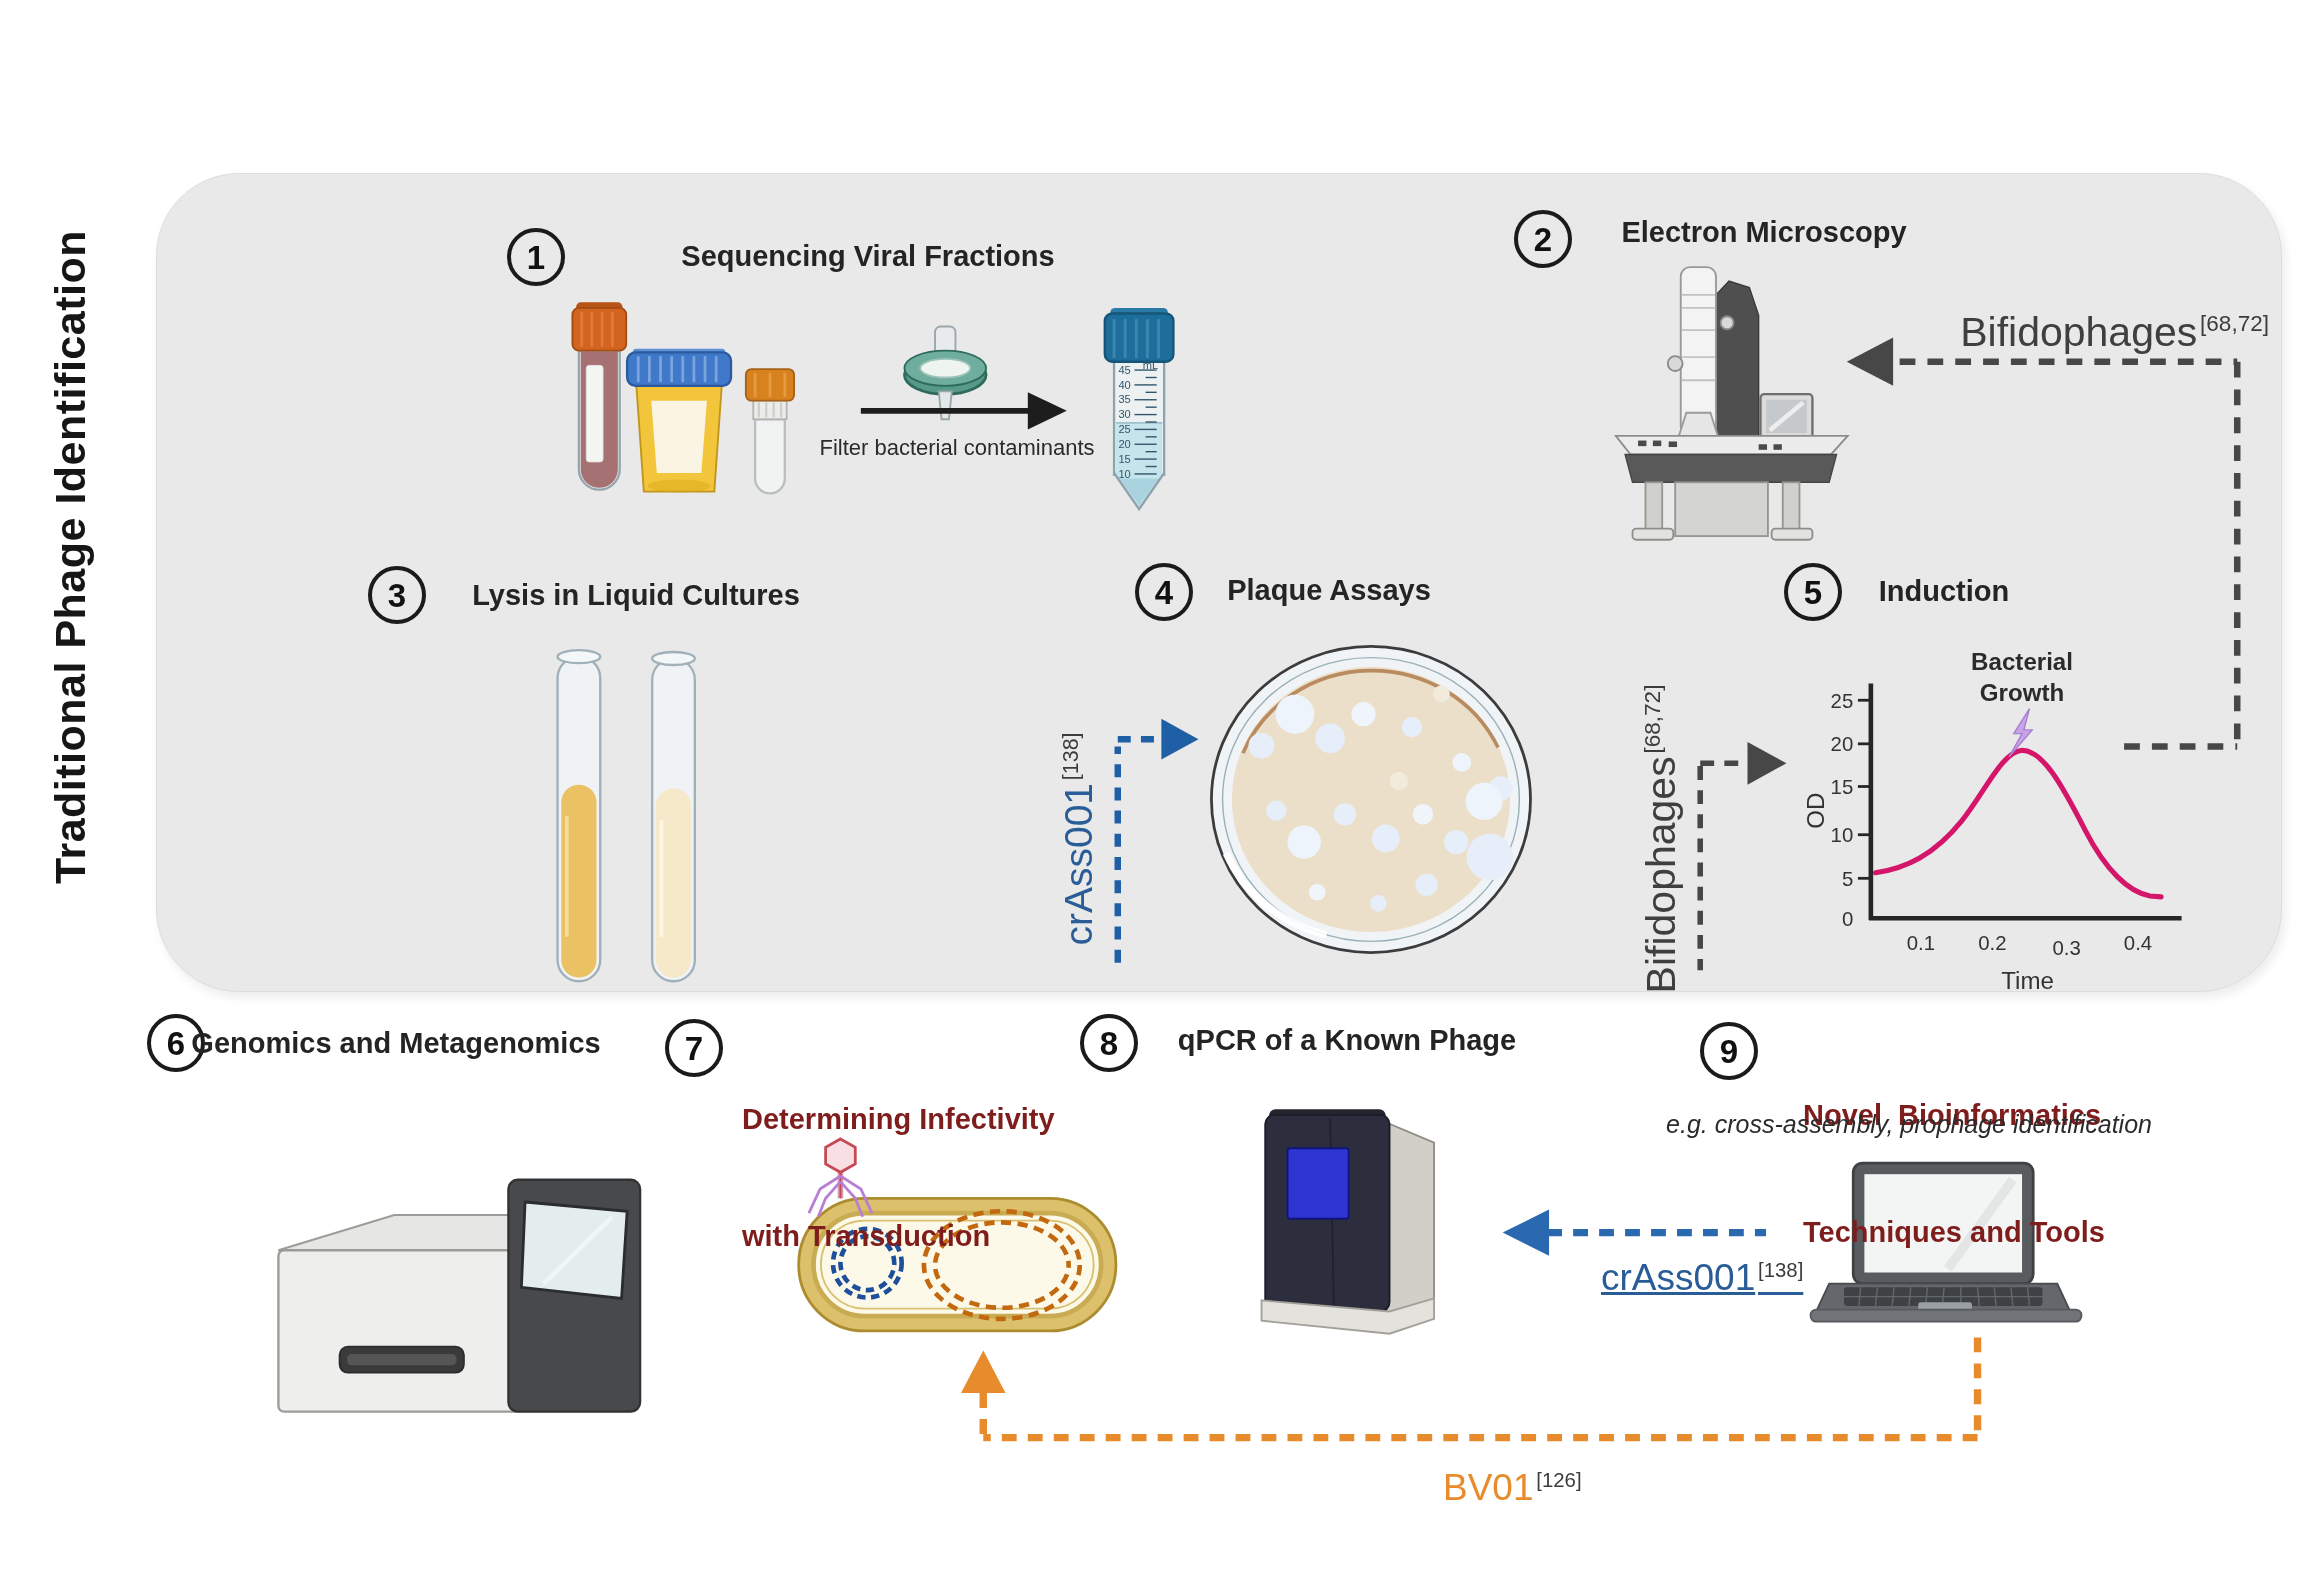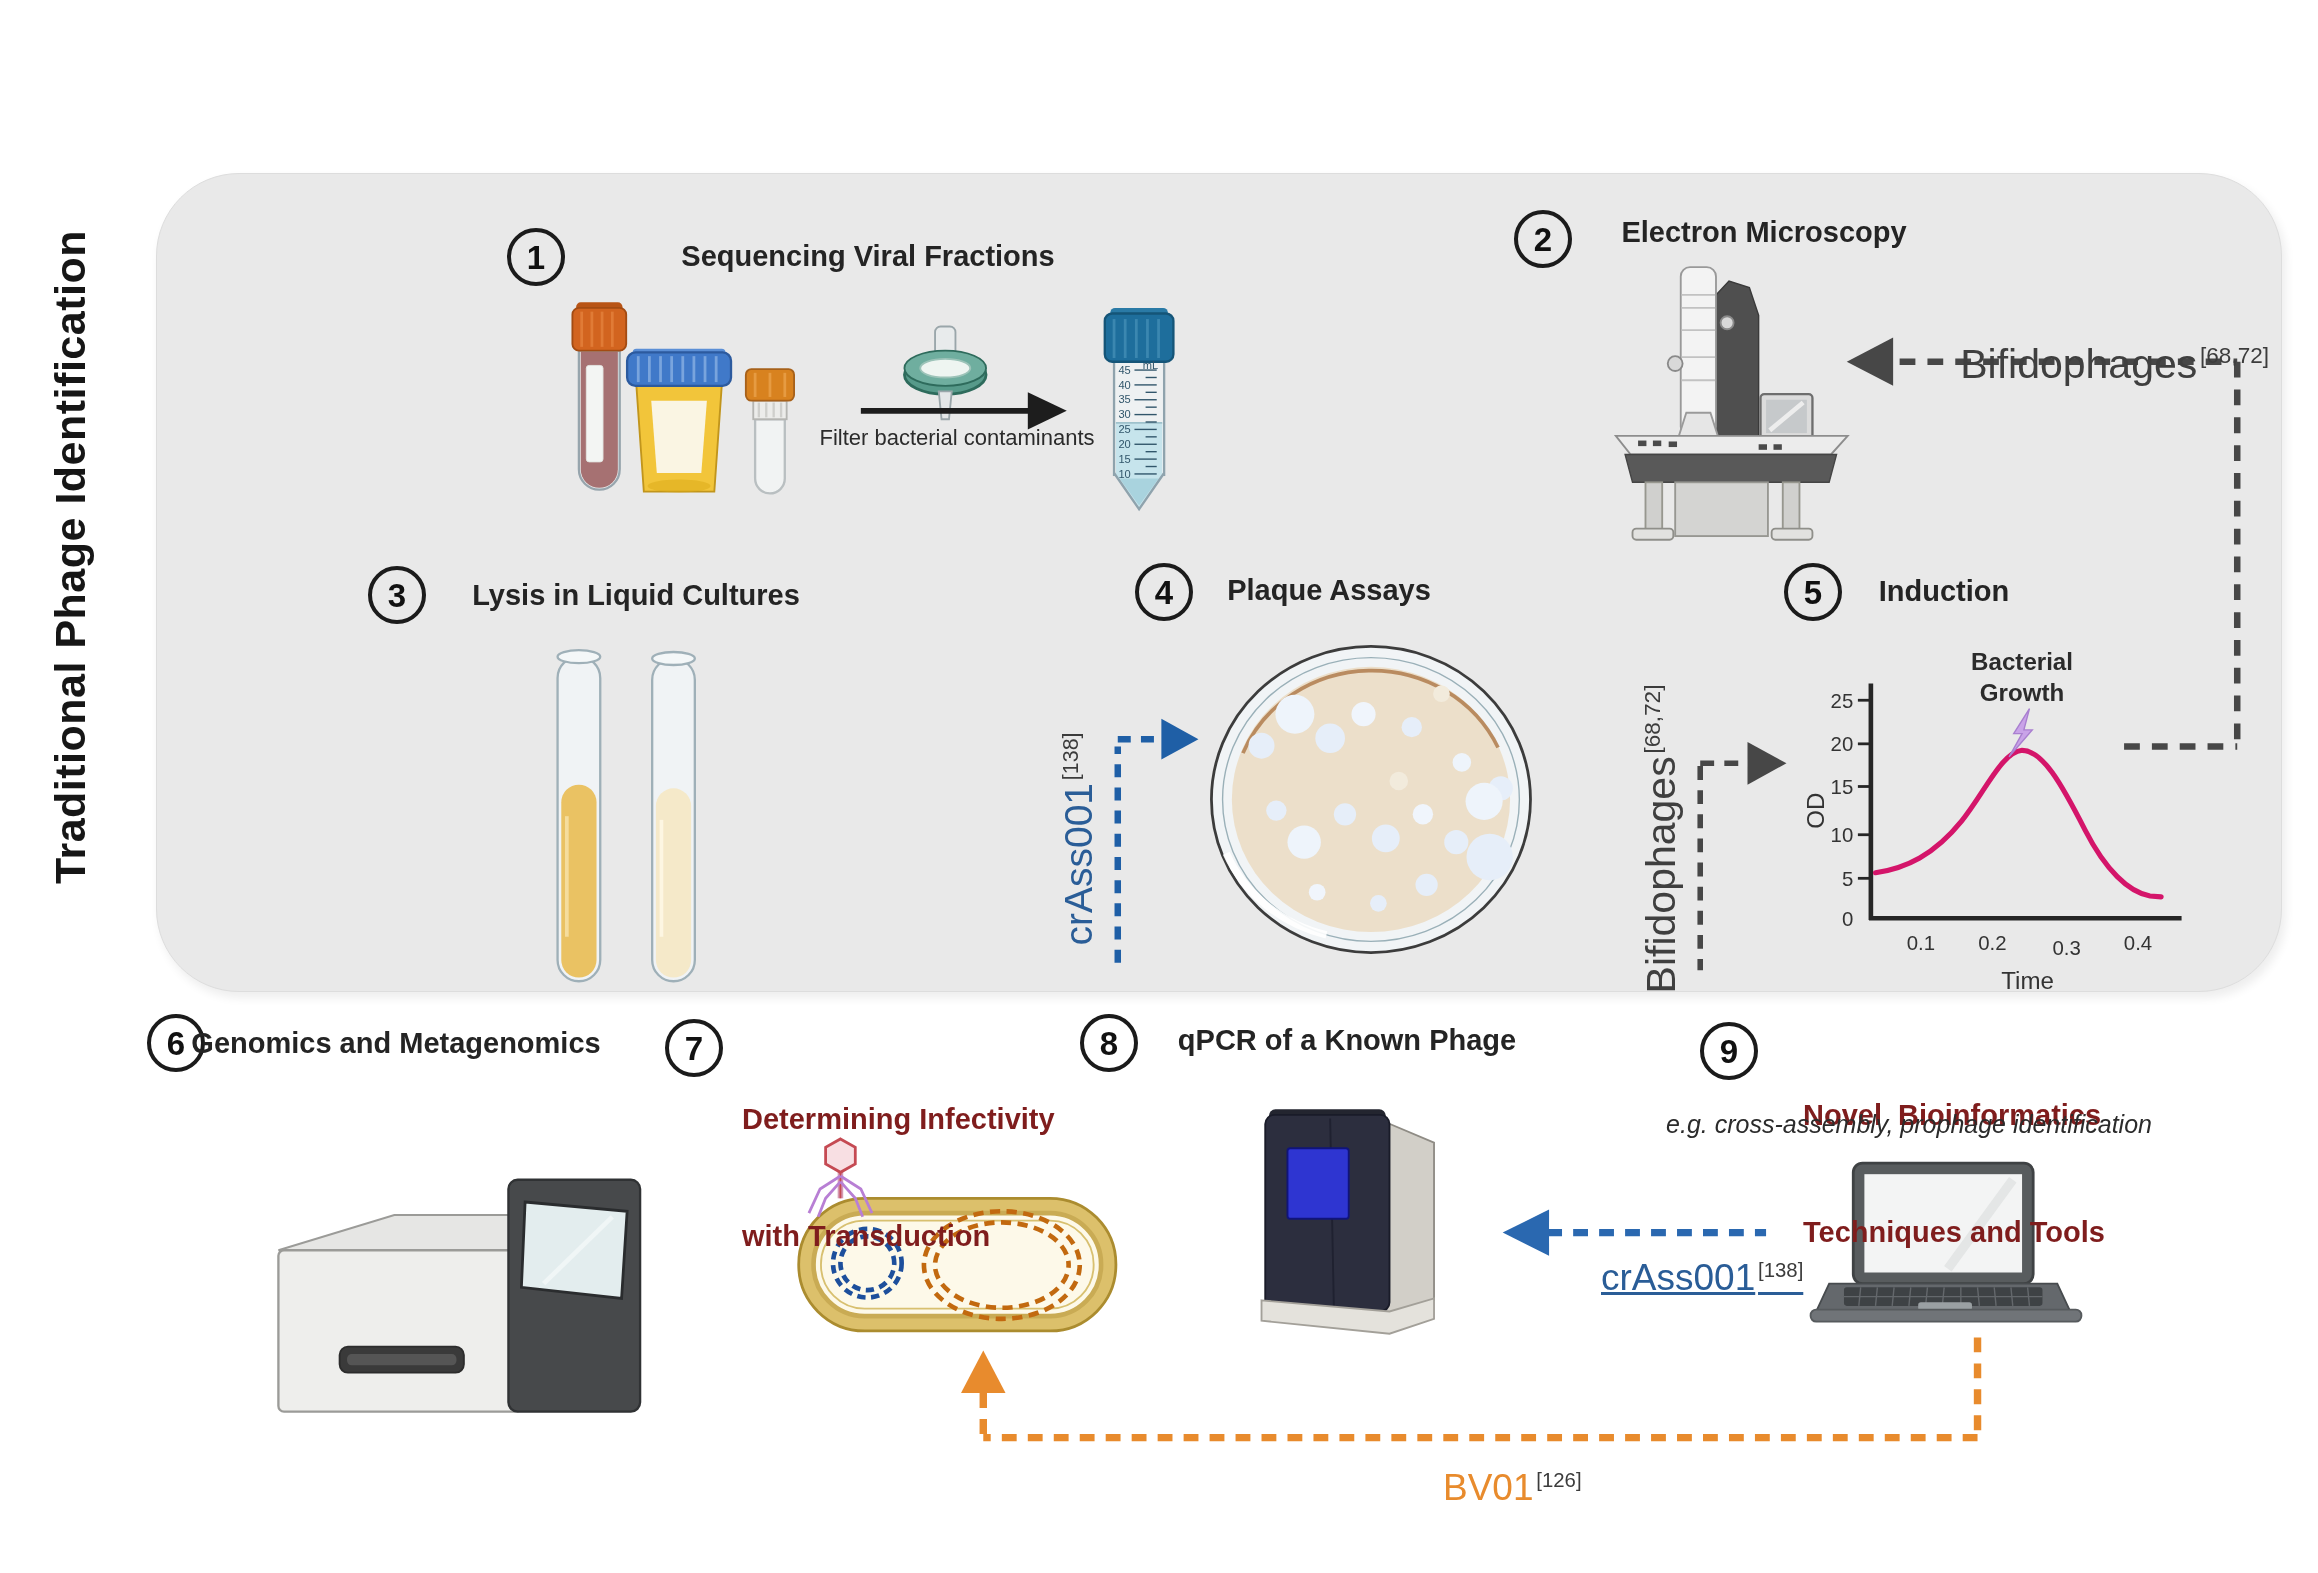--- a/index.html
+++ b/index.html
@@ -10,29 +10,29 @@
   .art{position:absolute;left:0;top:0;}
   .side-title{position:absolute;left:70px;top:557px;transform:translate(-50%,-50%) rotate(-90deg);
               font-size:43px;font-weight:bold;color:#161616;white-space:nowrap;letter-spacing:0.5px;}
   .circle{position:absolute;width:58px;height:58px;border:4.6px solid #1b1b1b;border-radius:50%;
           box-sizing:border-box;display:flex;align-items:center;justify-content:center;
           font-size:33px;font-weight:bold;color:#111;transform:translate(-50%,-50%);line-height:1;}
   .h{position:absolute;transform:translate(-50%,-50%);font-size:29px;font-weight:bold;color:#242424;
      white-space:pre;text-align:center;}
   .hblock{position:absolute;font-size:29px;font-weight:bold;color:#7f1d1d;line-height:39px;white-space:pre;}
   .subnote{position:absolute;transform:translate(-50%,-50%);font-size:25px;color:#2b2b2b;white-space:nowrap;font-style:italic;}
-  .smallnote{position:absolute;transform:translate(-50%,-50%);font-size:22px;color:#2b2b2b;white-space:nowrap;}
+  .smallnote{position:absolute;transform:translate(-50%,-50%);font-size:22px;color:#2b2b2b;white-space:nowrap;margin-top:10px;}
   .lbl{position:absolute;white-space:nowrap;}
   .lbl sup{font-size:55%;color:#3c3c3c;margin-left:2.8px;}
   .bifid{font-size:41px;color:#3f3f3f;}
   .rot{transform:translate(-50%,-50%) rotate(-90deg);}
   .crassP{font-size:39px;color:#2a5d97;}
   .crassQ{font-size:37px;color:#2a5d97;transform:translate(0,-50%);text-decoration:underline;}
   .bv{font-size:37px;color:#e88b2d;transform:translate(0,-50%);text-align:right;}
-  .right-anchor{transform:translate(-100%,-50%);margin-top:32px;}
+  .right-anchor{transform:translate(-100%,-50%);}
 </style>
 </head>
 <body>
 
 <div class="canvas">
 
   <div class="side-title">Traditional Phage Identification</div>
 
   <div class="panel"></div>
 

